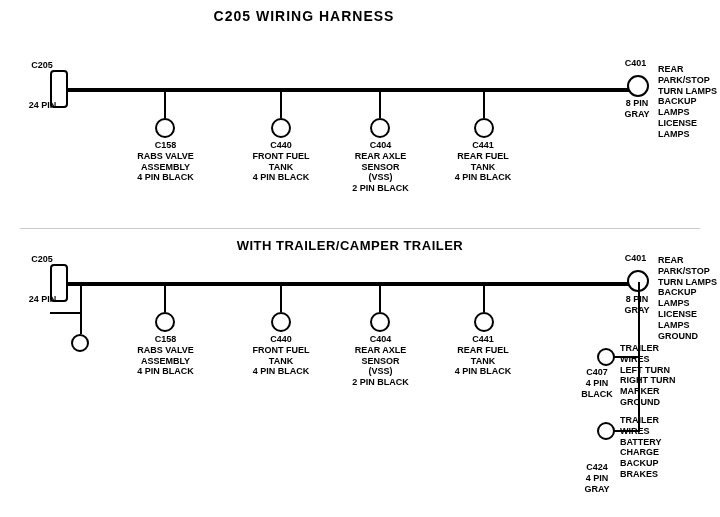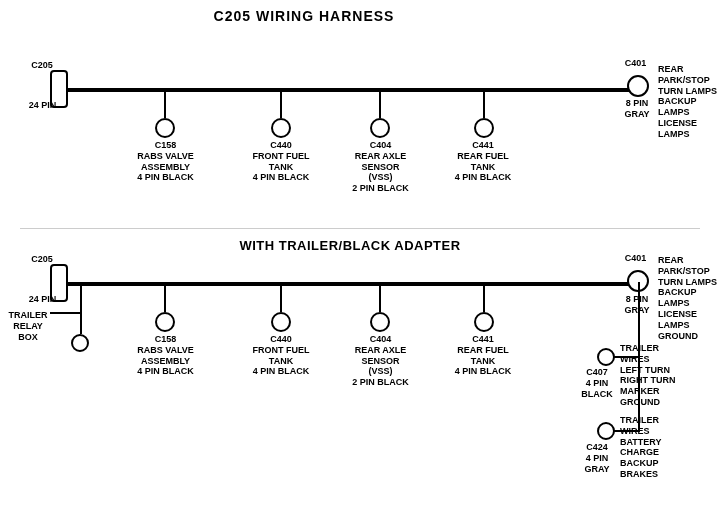--- a/index.html
+++ b/index.html
@@ -99,31 +99,30 @@
   <div class="thin-v-line" style="left:379px; top:88px; width:2px; height:30px;"></div>
   <div class="connector" style="left:370px; top:118px; width:20px; height:20px;"></div>
   <div class="label" style="left:348px; top:140px; width:65px;">C404<br>REAR AXLE<br>SENSOR<br>(VSS)<br>2 PIN BLACK</div>
 
   <div class="thin-v-line" style="left:483px; top:88px; width:2px; height:30px;"></div>
   <div class="connector" style="left:474px; top:118px; width:20px; height:20px;"></div>
   <div class="label" style="left:452px; top:140px; width:62px;">C441<br>REAR FUEL<br>TANK<br>4 PIN BLACK</div>
 
   <div style="position:absolute; left:20px; top:228px; width:680px; height:1px; background:#ccc;"></div>
 
-  <div class="section-title" style="left:130px; top:238px; width:440px;">WITH  TRAILER/BLACK  ADAPTER</div>
+  <div class="section-title" style="left:130px; top:238px; width:440px;">WITH  TRAILER/CAMPER  TRAILER</div>
 
   <div class="h-line" style="left:62px; top:282px; width:580px;"></div>
 
   <div class="rect-connector" style="left:50px; top:264px; width:18px; height:38px; border-radius:4px;"></div>
   <div class="label" style="left:22px; top:254px; width:40px;">C205</div>
   <div class="label" style="left:20px; top:294px; width:45px;">24 PIN</div>
 
   <div class="thin-v-line" style="left:80px; top:282px; width:2px; height:30px;"></div>
   <div class="thin-line" style="left:50px; top:312px; width:32px; height:2px;"></div>
-  <div class="label" style="left:2px; top:310px; width:52px;">TRAILER<br>RELAY<br>BOX</div>
 
   <div class="thin-v-line" style="left:80px; top:314px; width:2px; height:20px;"></div>
   <div class="connector" style="left:71px; top:334px; width:18px; height:18px;"></div>
 
   <div class="connector" style="left:627px; top:270px; width:22px; height:22px;"></div>
   <div class="label" style="left:618px; top:253px; width:35px;">C401</div>
   <div class="label" style="left:616px; top:294px; width:42px;">8 PIN<br>GRAY</div>
 
   <div class="thin-v-line" style="left:638px; top:282px; width:2px; height:130px;"></div>
 
@@ -131,21 +130,21 @@
 
   <div class="label" style="left:658px; top:255px; width:62px; text-align:left;">REAR PARK/STOP<br>TURN LAMPS<br>BACKUP LAMPS<br>LICENSE LAMPS<br>GROUND</div>
 
   <div class="thin-line" style="left:609px; top:356px; width:30px; height:2px;"></div>
   <div class="connector" style="left:597px; top:348px; width:18px; height:18px;"></div>
   <div class="label" style="left:576px; top:367px; width:42px;">C407<br>4 PIN<br>BLACK</div>
   <div class="label" style="left:620px; top:343px; width:70px; text-align:left;">TRAILER WIRES<br>LEFT TURN<br>RIGHT TURN<br>MARKER<br>GROUND</div>
 
   <div class="thin-line" style="left:609px; top:430px; width:30px; height:2px;"></div>
   <div class="connector" style="left:597px; top:422px; width:18px; height:18px;"></div>
-  <div class="label" style="left:576px; top:442px; width:42px;">C424<br>4 PIN<br>GRAY</div>
+  <div class="label" style="left:576px; top:462px; width:42px;">C424<br>4 PIN<br>GRAY</div>
   <div class="label" style="left:620px; top:415px; width:70px; text-align:left;">TRAILER WIRES<br>BATTERY CHARGE<br>BACKUP<br>BRAKES</div>
 
   <div class="thin-v-line" style="left:638px; top:356px; width:2px; height:76px;"></div>
 
   <div class="thin-v-line" style="left:164px; top:282px; width:2px; height:30px;"></div>
   <div class="connector" style="left:155px; top:312px; width:20px; height:20px;"></div>
   <div class="label" style="left:133px; top:334px; width:65px;">C158<br>RABS VALVE<br>ASSEMBLY<br>4 PIN BLACK</div>
 
   <div class="thin-v-line" style="left:280px; top:282px; width:2px; height:30px;"></div>
   <div class="connector" style="left:271px; top:312px; width:20px; height:20px;"></div>

